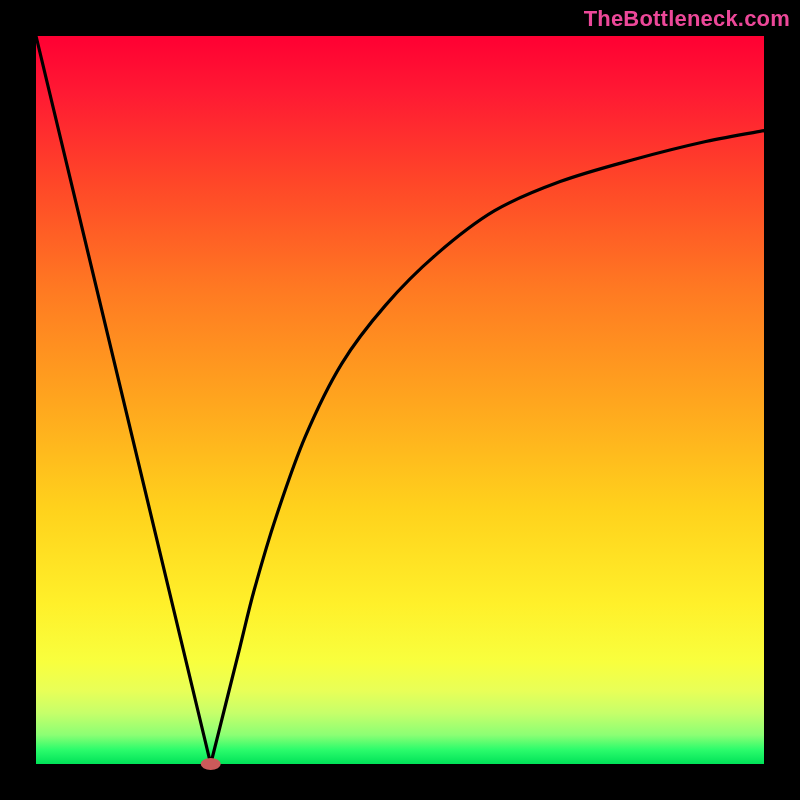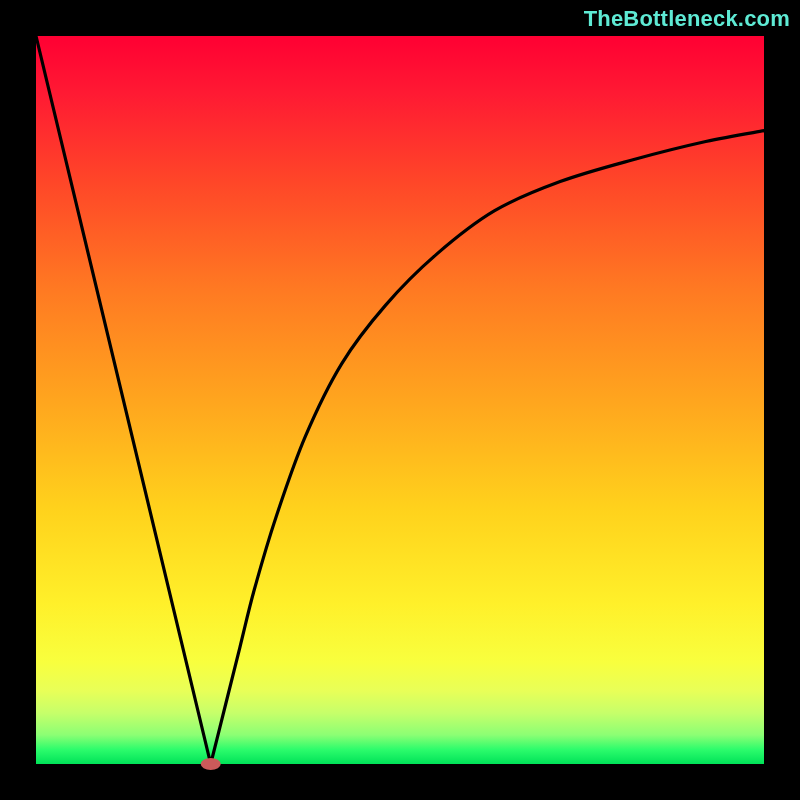--- a/index.html
+++ b/index.html
@@ -12,21 +12,21 @@
  #ffa51e 50%,
  #ffd21c 65%,
  #fff02a 78%,
  #f8ff3e 86%,
  #e8ff58 90%,
  #c6ff6a 93%,
  #8cff74 96%,
  #2dfc6c 98%,
  #00e258 100%)}
 svg.curve{position:absolute;inset:0;width:728px;height:728px;overflow:visible}
-.wm{position:absolute;top:6px;right:10px;color:#5eead4;font-size:22px;font-weight:600;letter-spacing:.2px}
+.wm{position:absolute;top:6px;right:10px;color:#ec4899;font-size:22px;font-weight:600;letter-spacing:.2px}
 </style>
 </head>
 <body>
 
 <div class="wm">TheBottleneck.com</div>
 
 <div class="frame">
   <div class="grad"></div>
   <svg class="curve" viewBox="0 0 728 728" preserveAspectRatio="none">
     <path id="curve-path" fill="none" stroke="#000" stroke-width="3.2" stroke-linecap="round" stroke-linejoin="round" d="M 0 0 L 174.72 728 L 174.72 728 C 177.14666666666668 718.2933333333333 184.42666666666668 689.1733333333333 189.28 669.76 C 194.13333333333333 650.3466666666667 198.9866666666667 630.9333333333333 203.84000000000003 611.52 C 208.69333333333336 592.1066666666667 212.33333333333334 575.12 218.4 553.28 C 224.46666666666667 531.4399999999999 231.74666666666667 505.96000000000004 240.24 480.48 C 248.73333333333335 455 258.44 425.88 269.36 400.4 C 280.28000000000003 374.91999999999996 292.4133333333333 349.43999999999994 305.76 327.59999999999997 C 319.1066666666667 305.76 333.66666666666663 287.56 349.44 269.36 C 365.21333333333337 251.16000000000003 382.20000000000005 234.17333333333337 400.40000000000003 218.40000000000003 C 418.6 202.6266666666667 438.0133333333333 186.85333333333335 458.64 174.72000000000003 C 479.26666666666665 162.5866666666667 501.1066666666666 154.09333333333336 524.16 145.60000000000002 C 547.2133333333333 137.10666666666668 572.6933333333333 130.4333333333333 596.9599999999999 123.75999999999999 C 621.2266666666666 117.08666666666666 647.92 110.4133333333334 669.76 105.56000000000006 C 691.6 100.70666666666672 718.2933333333333 96.46 728 94.63999999999999"></path>

